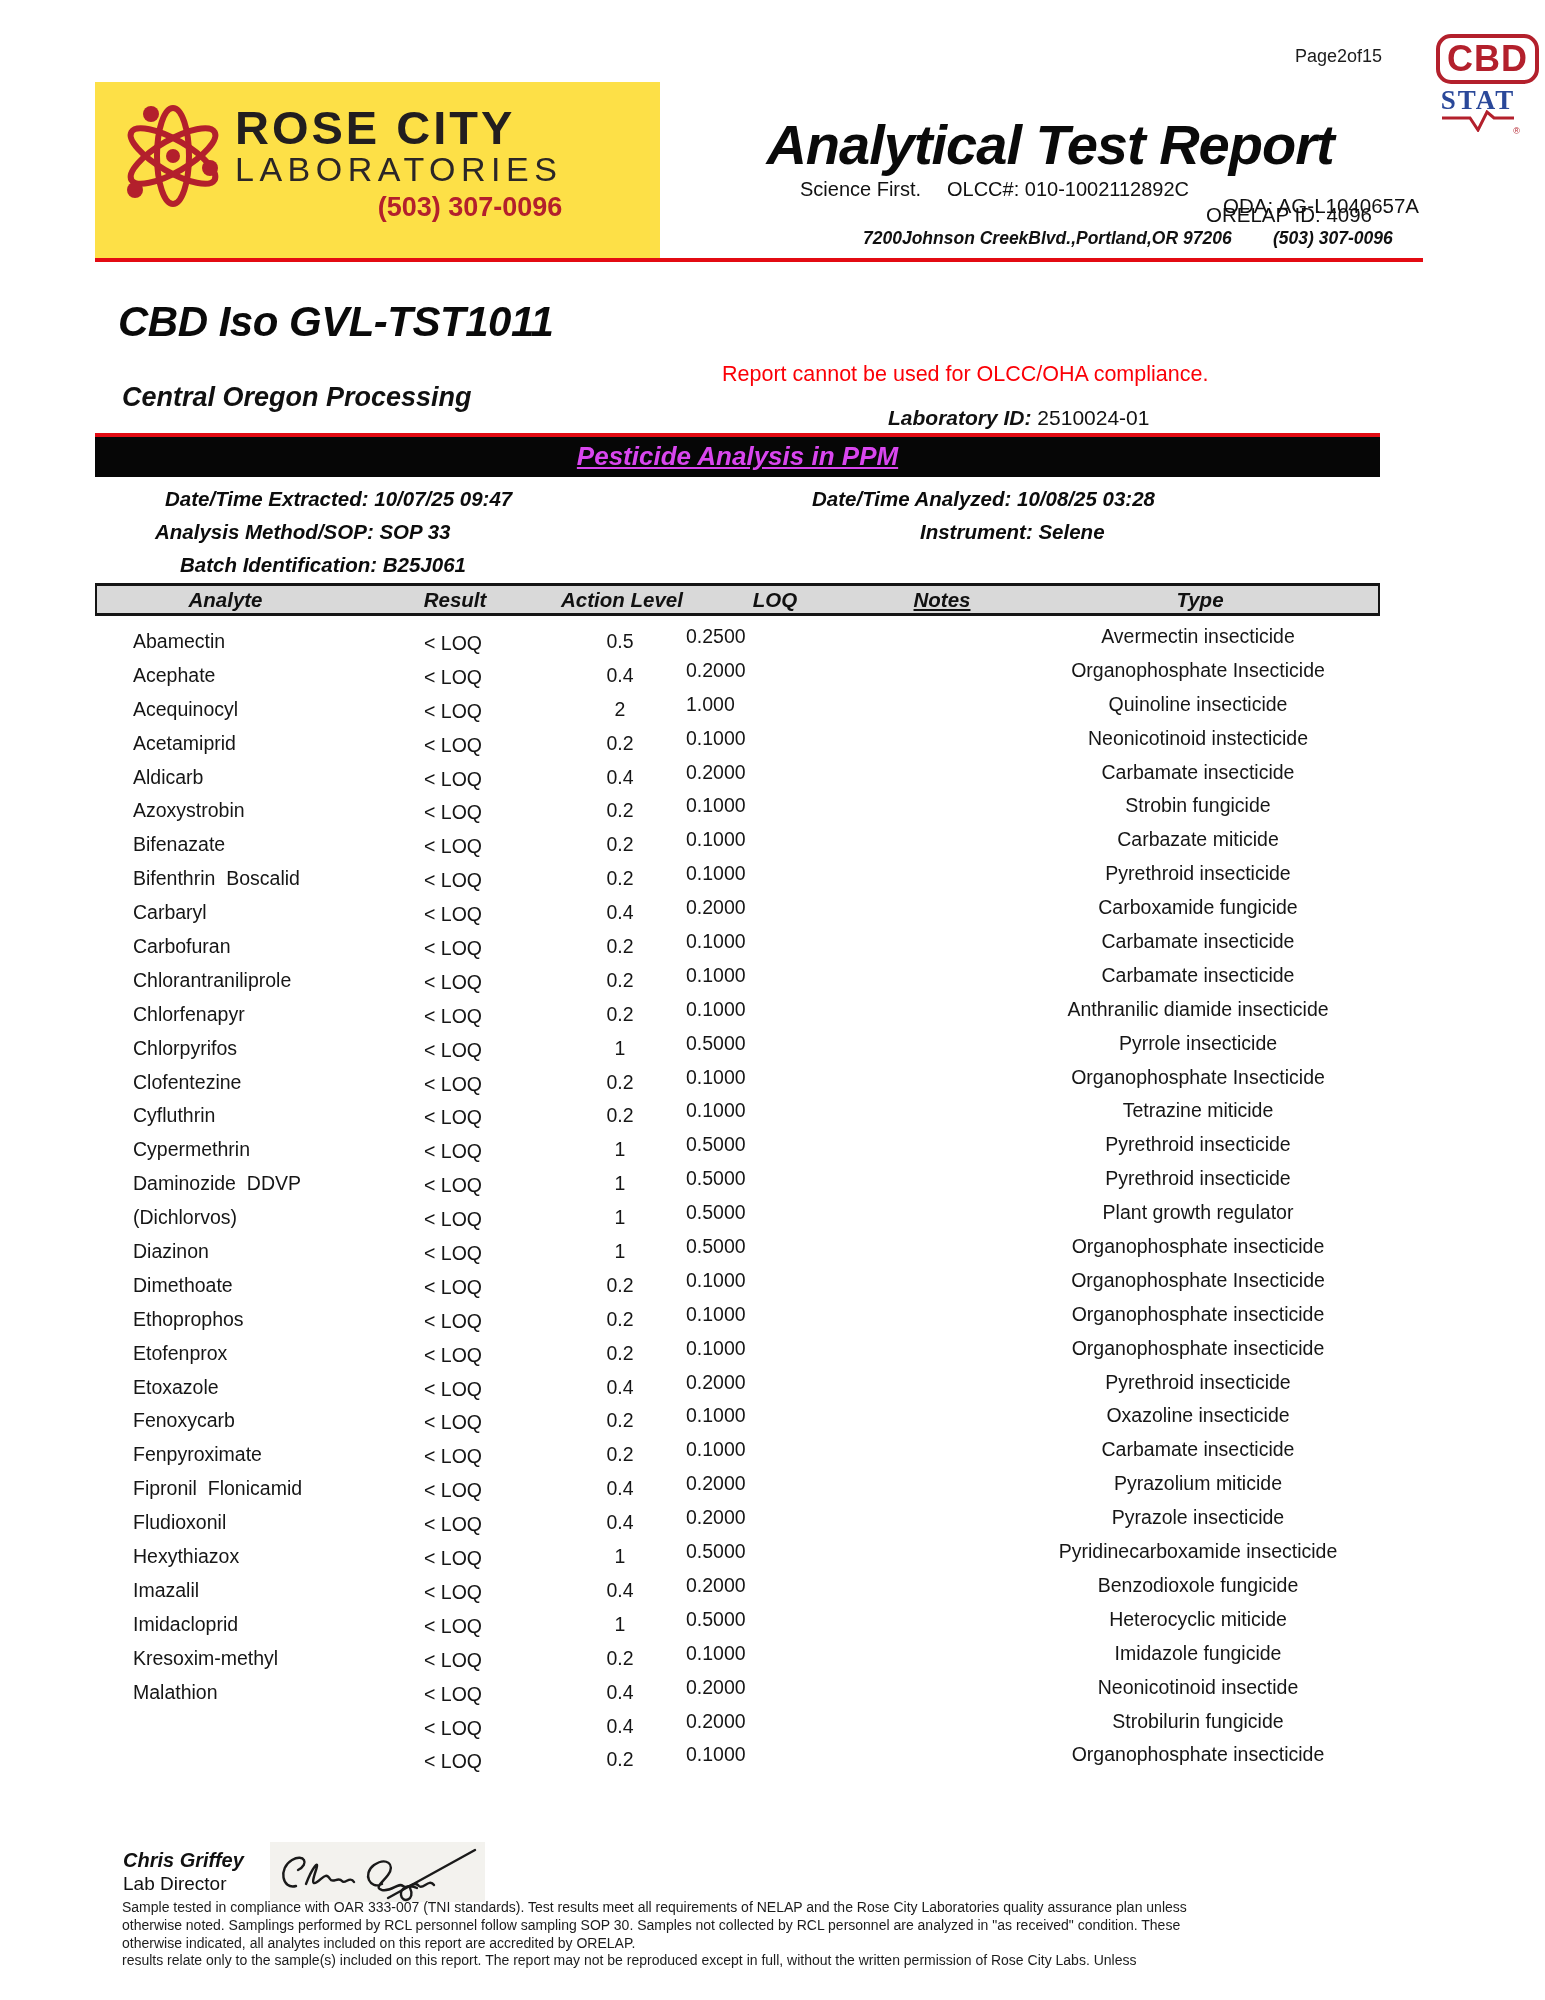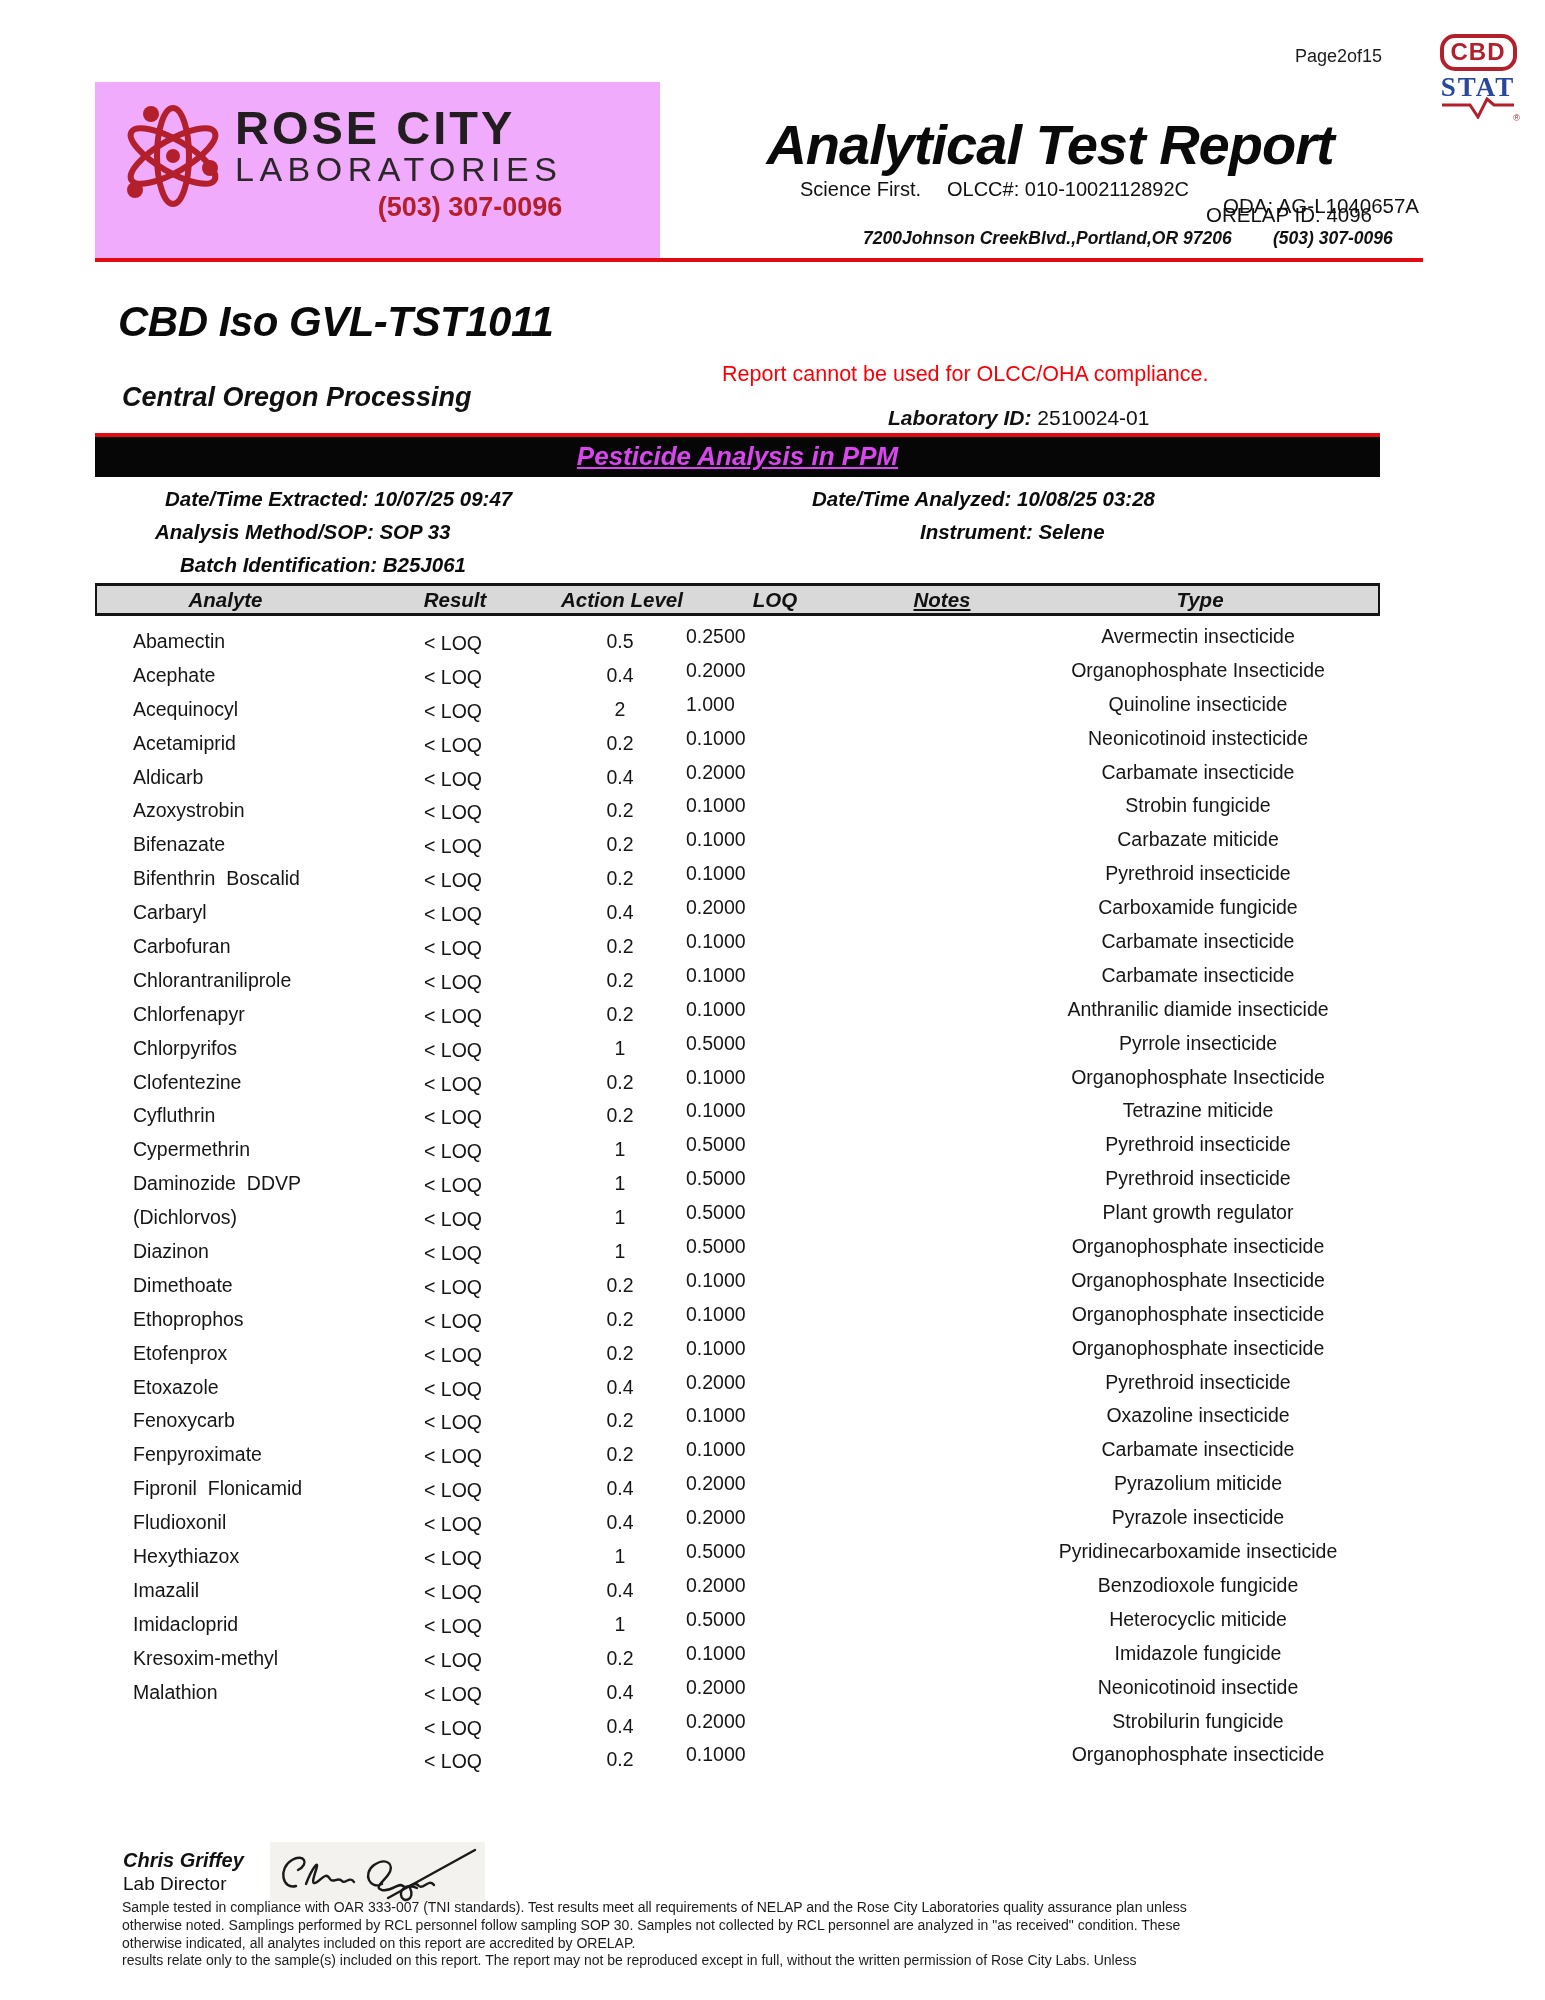--- a/index.html
+++ b/index.html
@@ -2,27 +2,27 @@
 <html><head>
 <meta charset="utf-8">
 <style>
   html,body{margin:0;padding:0;background:#ffffff;}
   body{width:1545px;height:2000px;position:relative;font-family:"Liberation Sans",sans-serif;color:#111;}
   .abs{position:absolute;}
 
   
   .page-label{left:1295px;top:46px;font-size:18px;color:#1c1c1c;}
   .cbdstat{left:1436px;top:34px;width:84px;text-align:center;}
-  .cbd-badge{display:inline-block;border:4px solid #b3202c;border-radius:15px;padding:0 7px 1px 7px;color:#b3202c;font-weight:bold;font-size:24px;letter-spacing:1px;line-height:1.15;}
+  .cbd-badge{display:inline-block;border:4px solid #b3202c;border-radius:15px;padding:0 7px 1px 7px;color:#b3202c;font-weight:bold;font-size:36px;letter-spacing:1px;line-height:1.15;}
   .stat-word{font-family:"Liberation Serif",serif;font-weight:bold;font-size:27px;letter-spacing:2px;color:#2a4899;line-height:1.0;margin-top:3px;}
   .pulse{display:block;margin:-4px auto 0 auto;}
   .regmark{font-size:9px;color:#b3202c;display:block;text-align:right;margin-top:-6px;}
 
   
-  .rcl-box{left:95px;top:82px;width:565px;height:176px;background:#f0abfc;display:flex;align-items:flex-start;}
+  .rcl-box{left:95px;top:82px;width:565px;height:176px;background:#fde047;display:flex;align-items:flex-start;}
   .atom{margin:10px 10px 0 26px;flex:none;}
   .rcl-text{margin-top:22px;}
   .rcl-name{font-size:47px;font-weight:800;letter-spacing:3px;color:#221e1f;line-height:1.02;white-space:nowrap;}
   .rcl-sub{font-size:34px;font-weight:400;letter-spacing:5.5px;color:#2b2627;line-height:1.05;white-space:nowrap;}
   .rcl-phone{font-size:27px;font-weight:700;color:#b3202c;text-align:right;margin-top:4px;}
 
   
   .report-title{left:660px;top:112px;width:780px;text-align:center;font-size:56px;font-weight:700;font-style:italic;letter-spacing:-1px;color:#0a0a0a;white-space:nowrap;}
   .tagline{left:800px;top:178px;font-size:20px;}
   .olcc{left:947px;top:178px;font-size:20px;}

